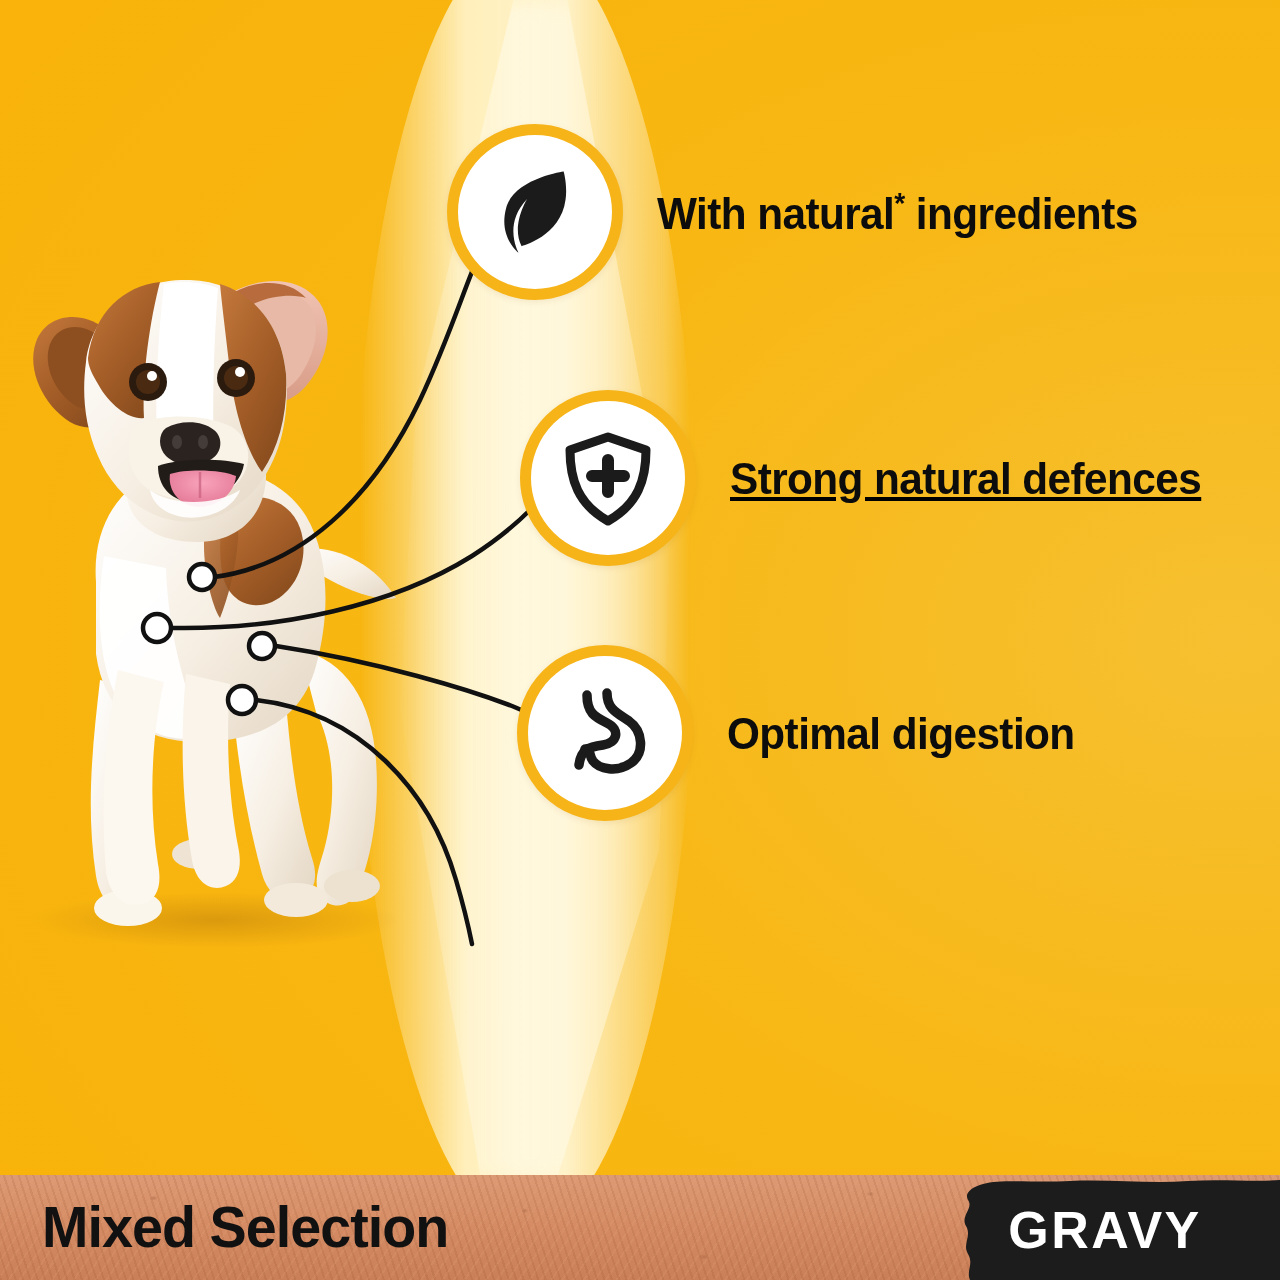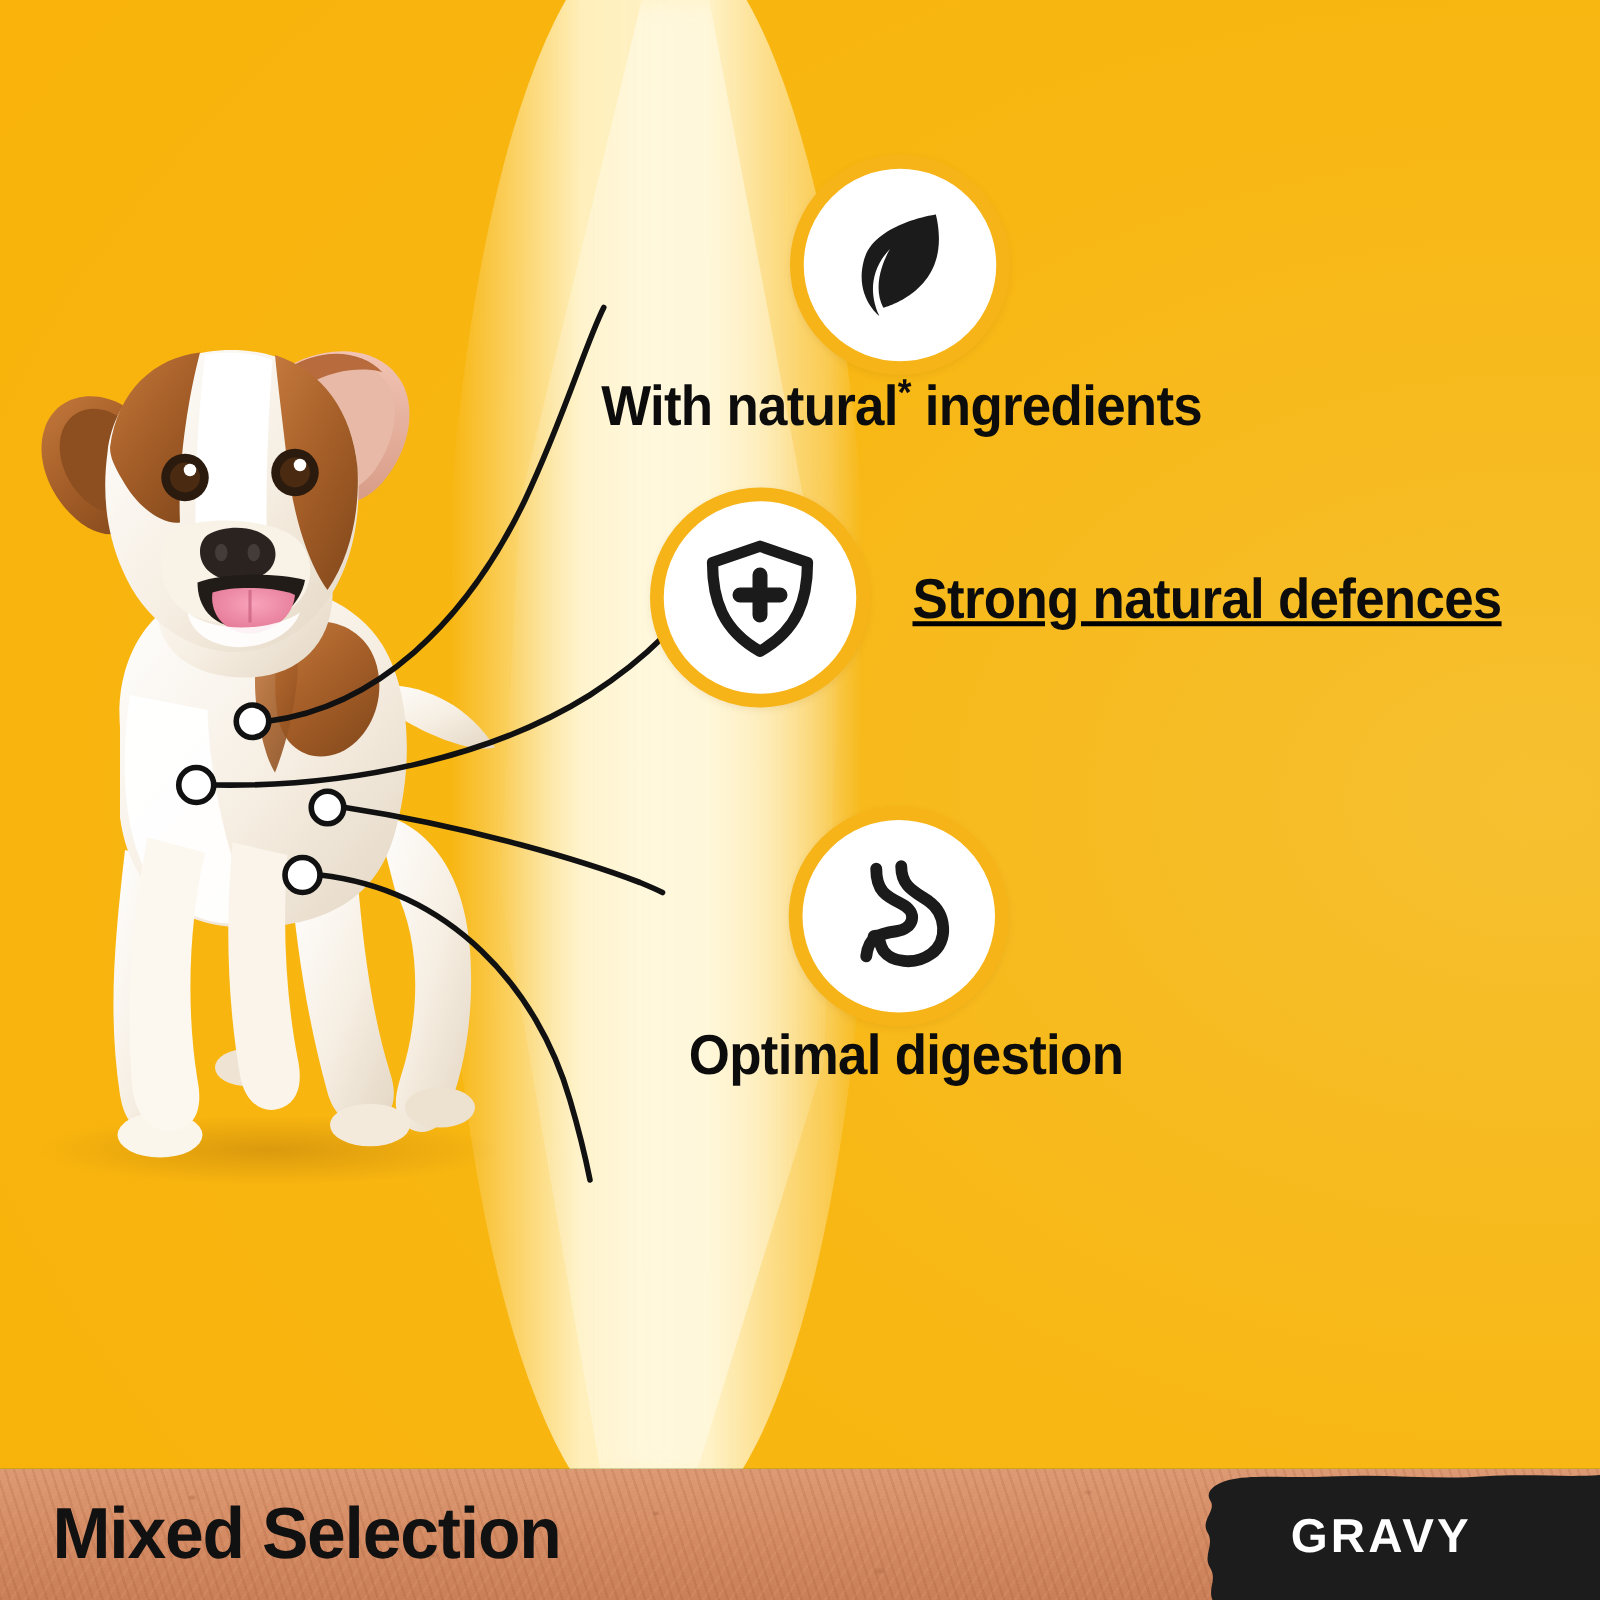--- a/index.html
+++ b/index.html
@@ -77,23 +77,23 @@
     font-weight:700;
     font-size:45px;
     letter-spacing:-0.6px;
     white-space:nowrap;
     transform:scaleX(0.94);
     transform-origin:left center;
     line-height:1;
   }
   .benefit-label .star { font-size:30px; vertical-align:super; }
 
-  #benefit-0 { left:447px; top:124px;flex-direction:column; }
+  #benefit-0 { left:447px; top:124px; }
   #benefit-1 { left:520px; top:390px;text-decoration:underline; }
-  #benefit-2 { left:517px; top:645px;flex-direction:column; }
+  #benefit-2 { left:517px; top:645px; }
   #benefit-3 { left:442px; top:900px; }
 
   
   #bottom-bar {
     position:absolute;
     left:0; bottom:0;
     width:1280px; height:105px;
     background:#4d7c0f;
     overflow:hidden;
   }
@@ -127,21 +127,21 @@
     right:0; bottom:0;
     width:350px; height:102px;
   }
   #gravy-badge svg { position:absolute; inset:0; }
   #gravy-text {
     position:absolute;
     left:0; right:0; top:50%;
     transform:translateY(-48%);
     text-align:center;
     color:#FFFFFF;
-    font-size:38px;
+    font-size:52px;
     font-weight:700;
     letter-spacing:2.5px;
     white-space:nowrap;
   }
 </style>
 </head>
 <body>
 
 <div id="stage">
 

